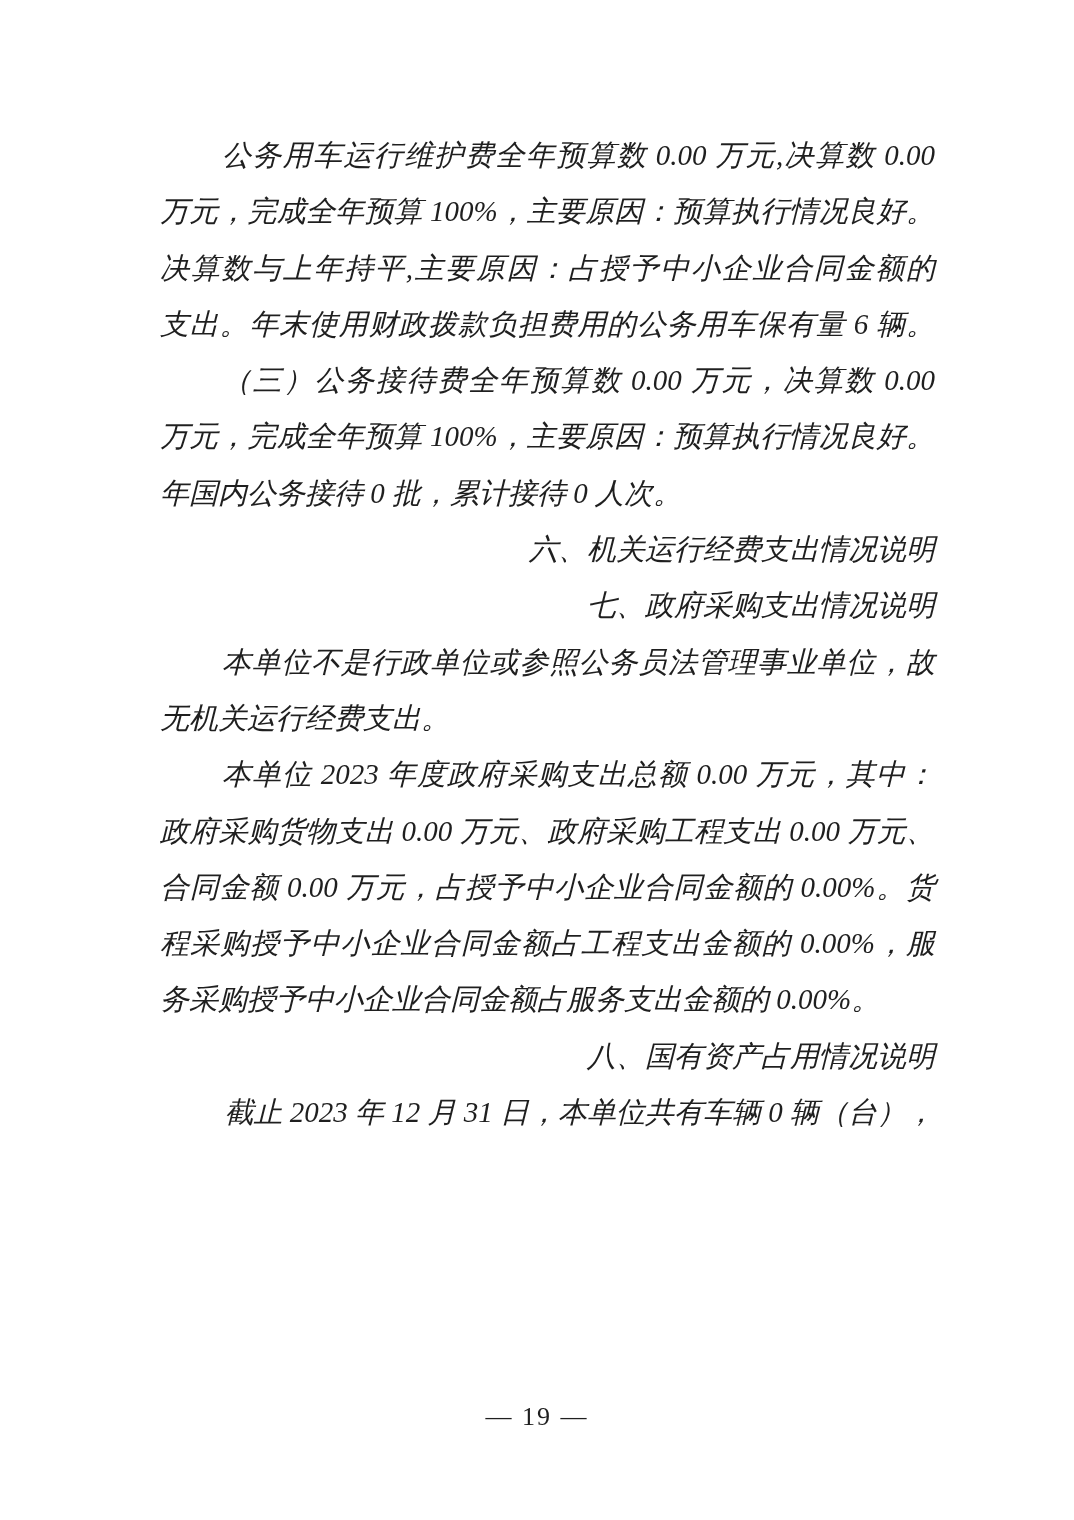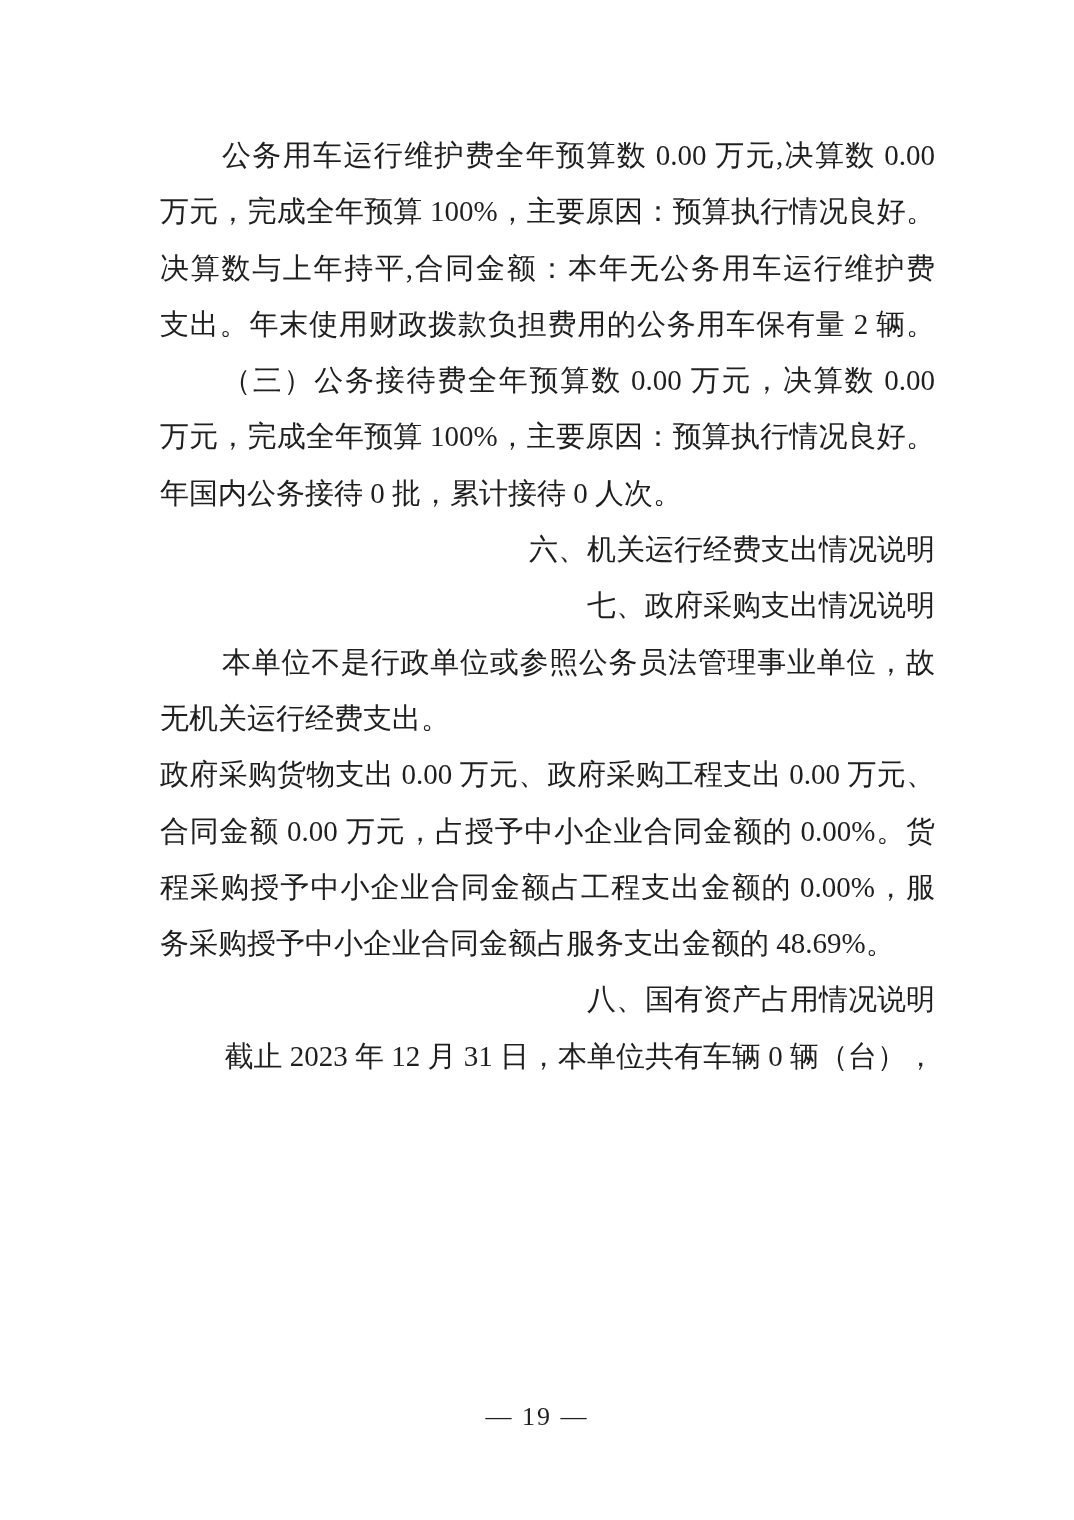--- a/index.html
+++ b/index.html
@@ -12,20 +12,21 @@
     font-family: "Liberation Serif", "DejaVu Serif", serif;
     color: #1f1f1f;
   }
   .content {
     position: absolute;
     left: 160px;
     top: 127px;
     width: 775px;
     font-size: 29px;
     line-height: 56.3px;
+    font-style: italic;
   }
   .line { height: 56.3px; white-space: normal; }
   .indent { text-indent: 62px; text-align: right; }
   .fill { text-align: justify; text-align-last: justify; }
   .footer {
     position: absolute;
     left: 0;
     top: 1402px;
     width: 100%;
     text-align: center;
@@ -36,22 +37,22 @@
 </style>
 </head>
 <body>
 
 <div class="page">
   <div class="content">
 
     <div class="para">
       <div class="line fill indent">公务用车运行维护费全年预算数 0.00 万元,决算数 0.00</div>
       <div class="line fill">万元，完成全年预算 100%，主要原因：预算执行情况良好。</div>
-      <div class="line fill">决算数与上年持平,合同金额：本年无公务用车运行维护费</div>
-      <div class="line fill">支出。年末使用财政拨款负担费用的公务用车保有量 2 辆。</div>
+      <div class="line fill">决算数与上年持平,主要原因：占授予中小企业合同金额的</div>
+      <div class="line fill">支出。年末使用财政拨款负担费用的公务用车保有量 6 辆。</div>
     </div>
 
     <div class="para">
       <div class="line fill indent">（三）公务接待费全年预算数 0.00 万元，决算数 0.00</div>
       <div class="line fill">万元，完成全年预算 100%，主要原因：预算执行情况良好。</div>
       <div class="line">年国内公务接待 0 批，累计接待 0 人次。</div>
     </div>
 
     <div class="para">
       <div class="line indent">六、机关运行经费支出情况说明</div>
@@ -60,24 +61,25 @@
     <div class="para">
       <div class="line indent">七、政府采购支出情况说明</div>
     </div>
 
     <div class="para">
       <div class="line fill indent">本单位不是行政单位或参照公务员法管理事业单位，故</div>
       <div class="line">无机关运行经费支出。</div>
     </div>
 
     <div class="para">
+      <div class="line fill indent">本单位 2023 年度政府采购支出总额 0.00 万元，其中：</div>
       <div class="line fill">政府采购货物支出 0.00 万元、政府采购工程支出 0.00 万元、</div>
       <div class="line fill">合同金额 0.00 万元，占授予中小企业合同金额的 0.00%。货</div>
       <div class="line fill">程采购授予中小企业合同金额占工程支出金额的 0.00%，服</div>
-      <div class="line">务采购授予中小企业合同金额占服务支出金额的 48.69%。</div>
+      <div class="line">务采购授予中小企业合同金额占服务支出金额的 0.00%。</div>
     </div>
 
     <div class="para">
       <div class="line indent">八、国有资产占用情况说明</div>
     </div>
 
     <div class="para">
       <div class="line indent">截止 2023 年 12 月 31 日，本单位共有车辆 0 辆（台），</div>
     </div>
 

